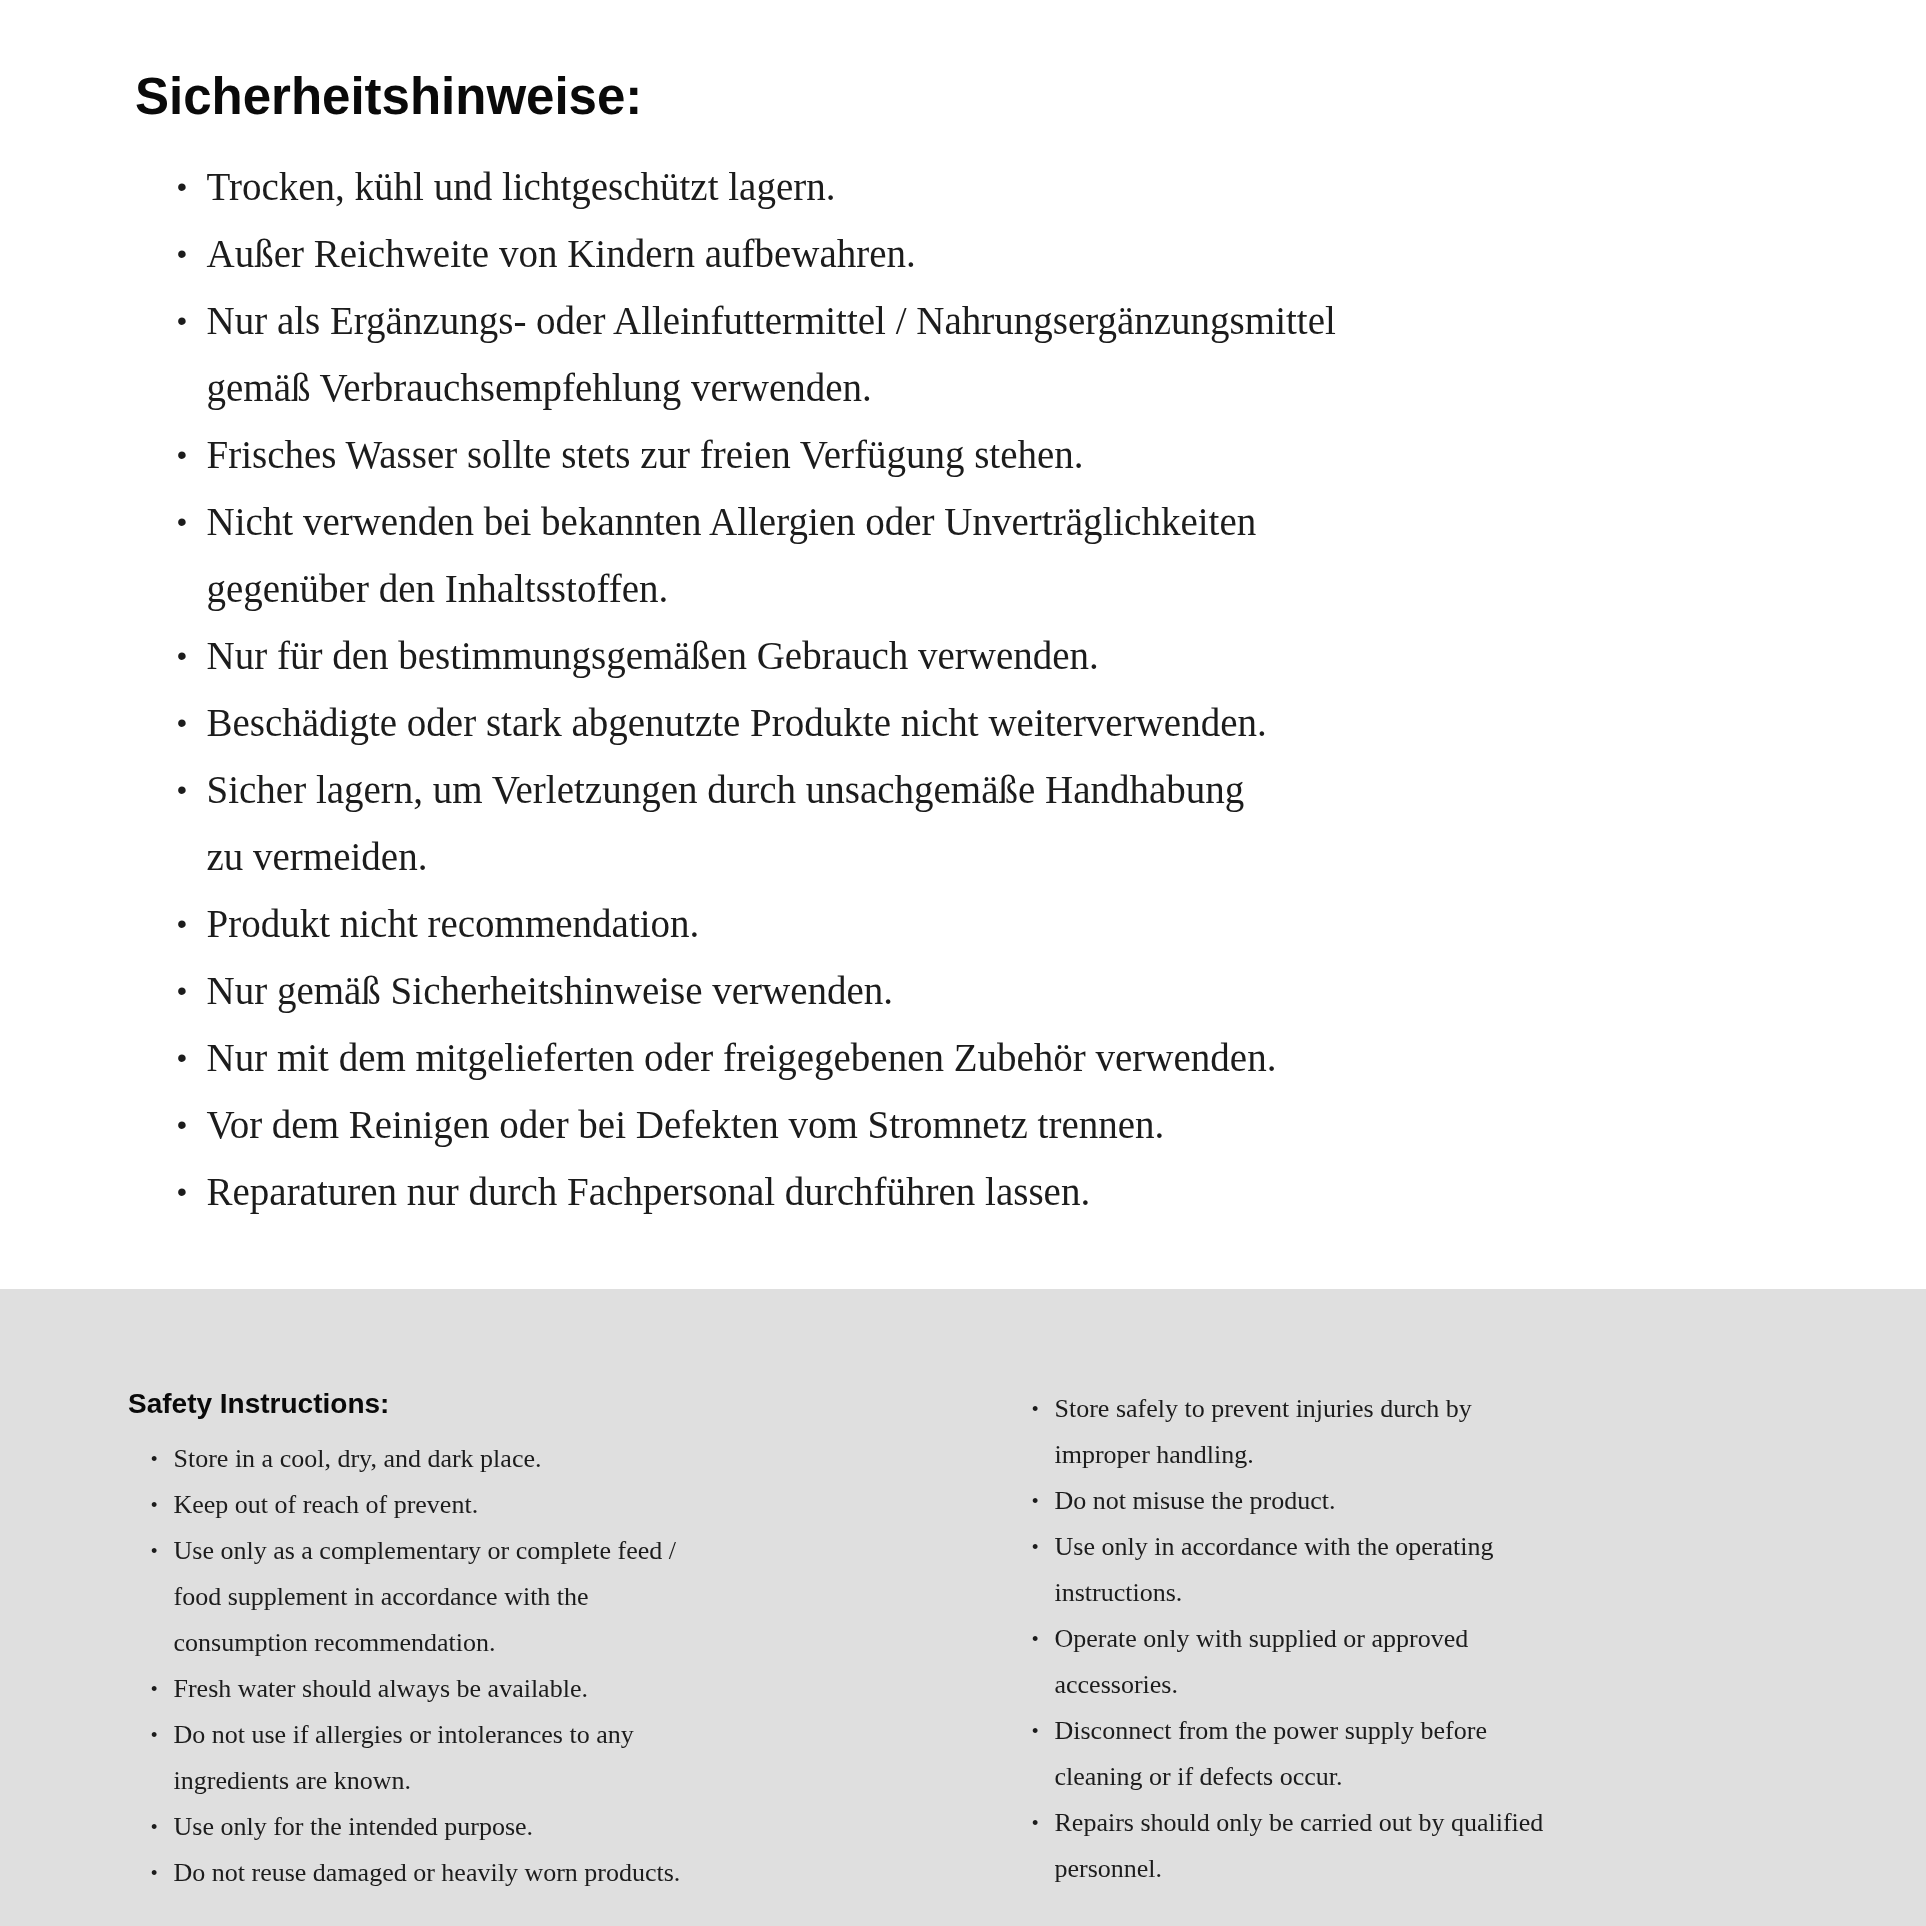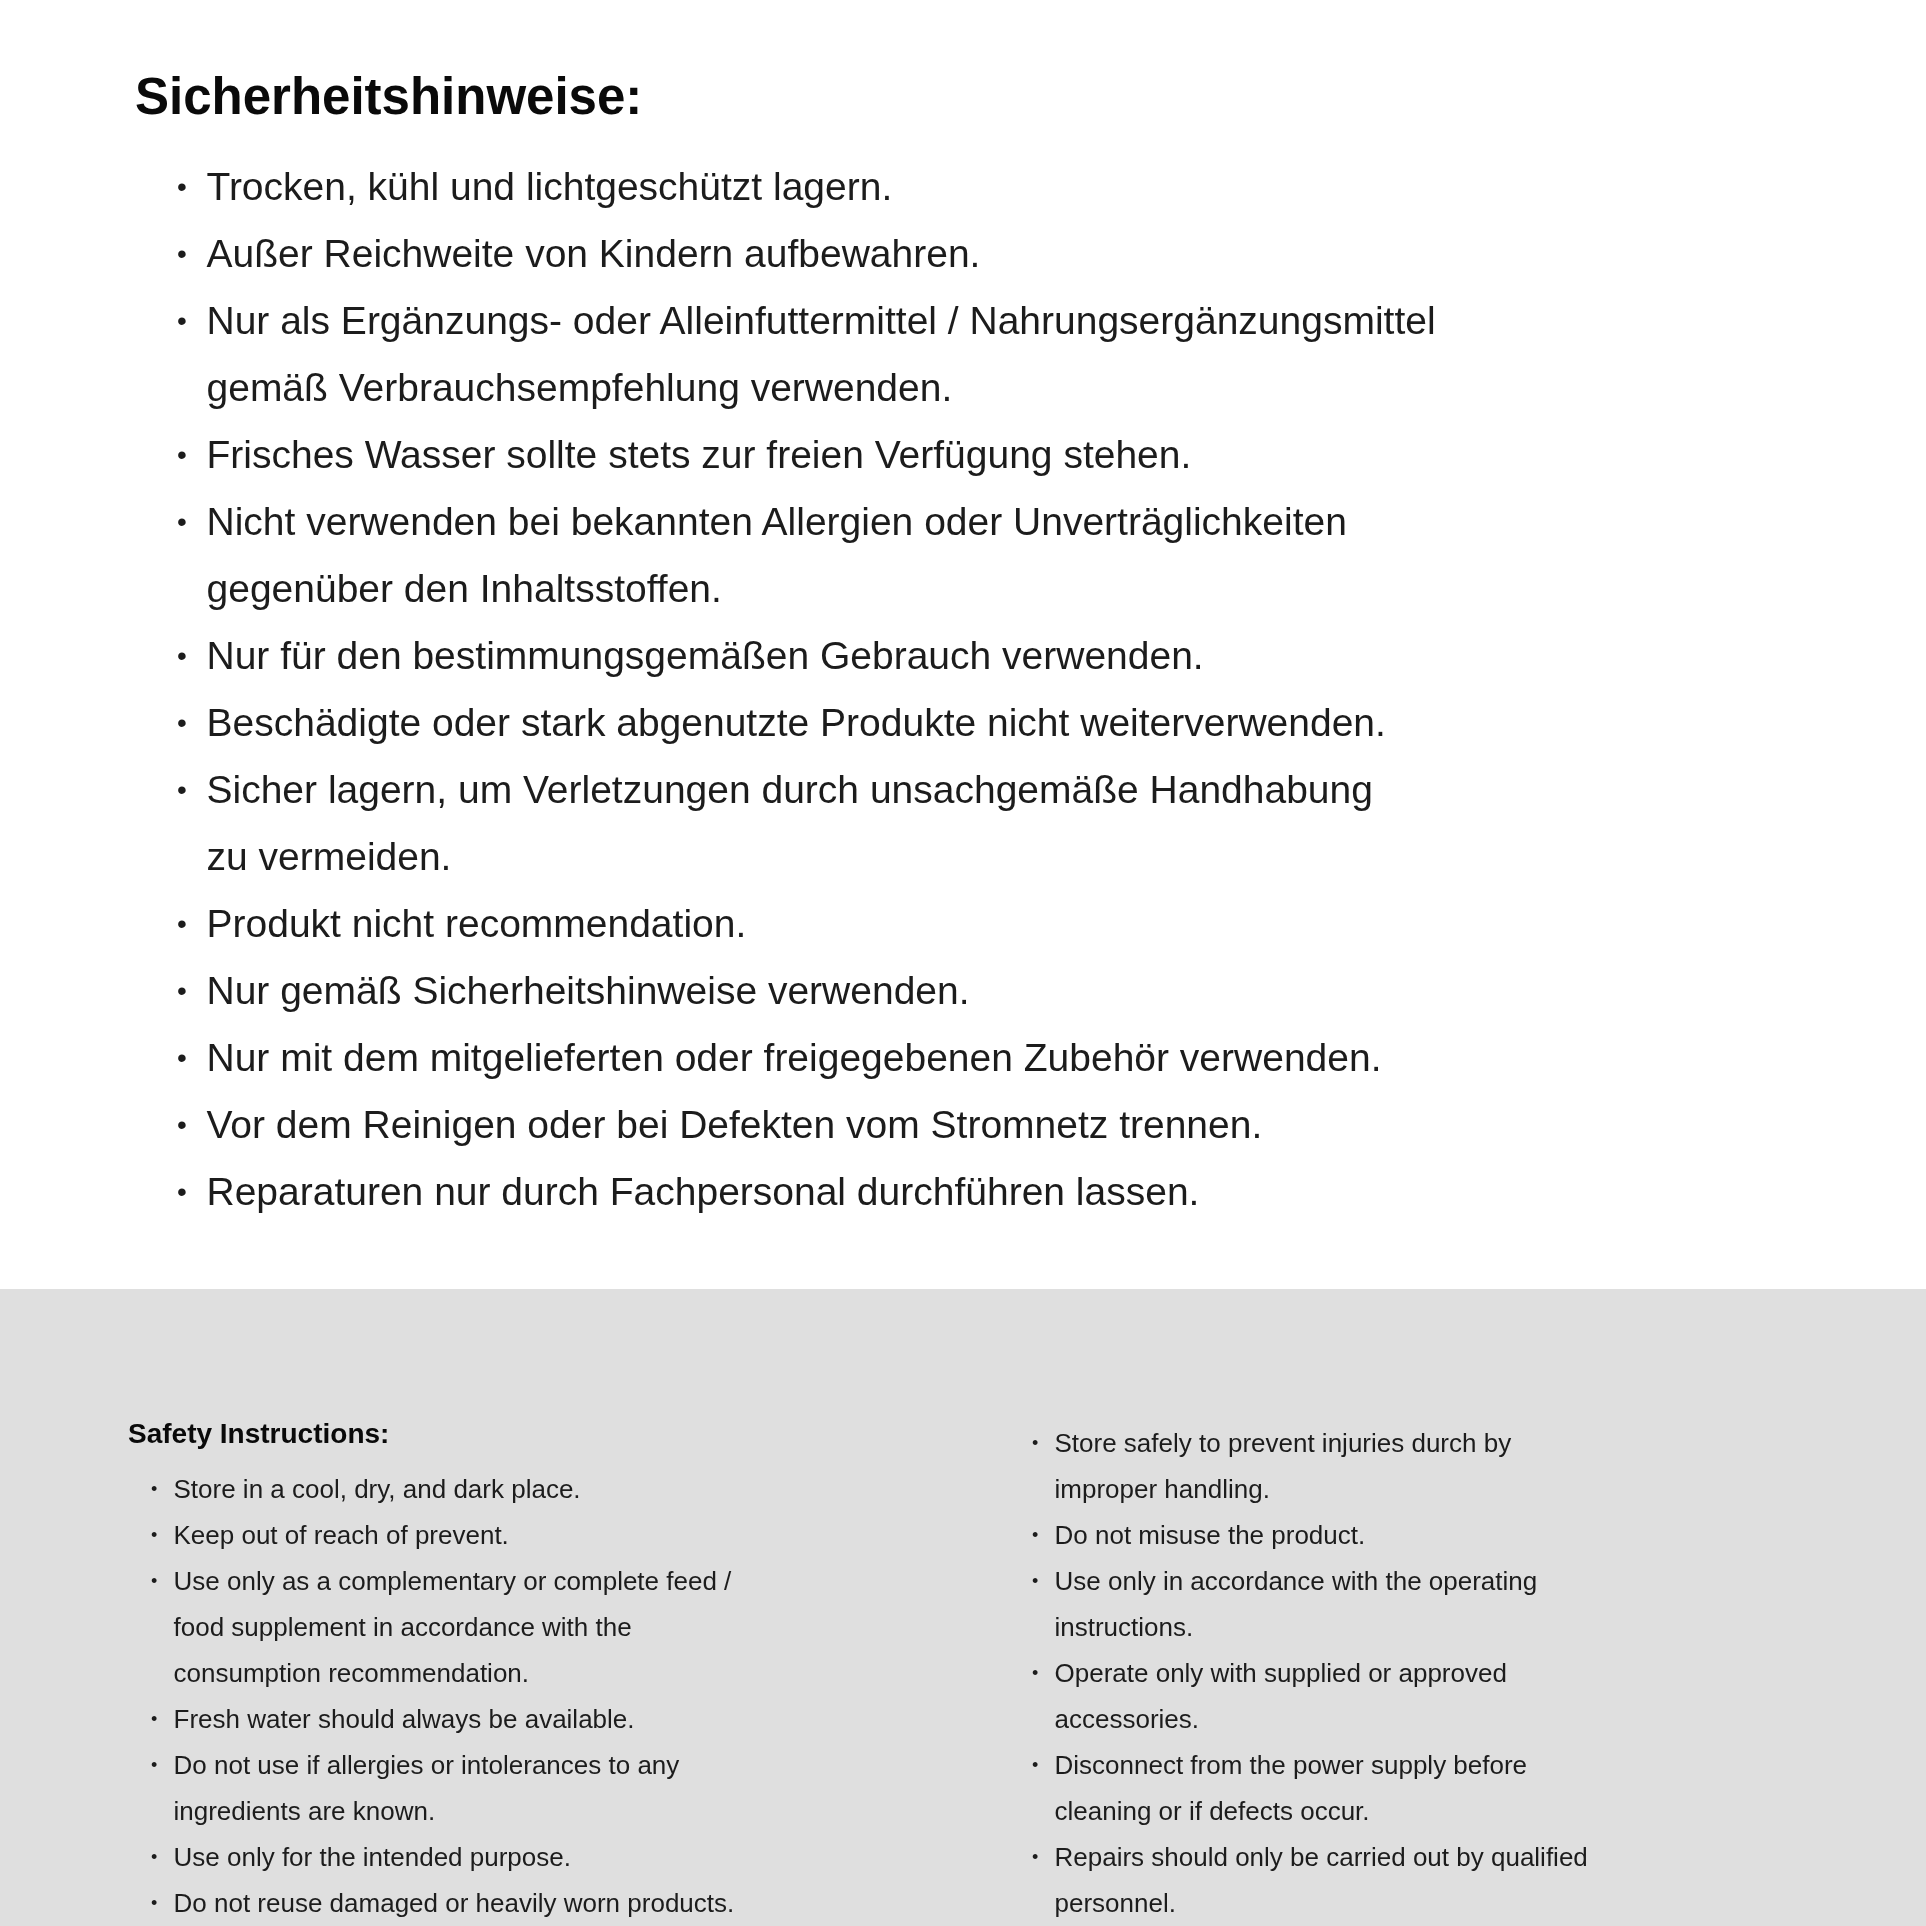--- a/index.html
+++ b/index.html
@@ -40,40 +40,41 @@
     align-items: flex-start;
   }
   .b-list .mk {
     flex: none;
     text-align: left;
     color: #1c1c1c;
   }
   .b-list .tx {
     flex: 1;
     white-space: pre-line;
+    font-family: Liberation Serif, serif;
   }
   .de-list {
     padding-left: 42px;
     font-size: 39px;
     line-height: 67px;
   }
   .de-list .mk {
     width: 29.5px;
     font-size: 28px;
     line-height: 67px;
   }
 
   
   .en-section {
     box-sizing: border-box;
     height: 637px;
     padding: 62px 39px 0 128px;
     background: #dfdfdf;
     display: flex;
-    align-items: flex-end;
+    align-items: center;
     overflow: hidden;
   }
   .col-left {
     flex: none;
     width: 860px;
   }
   .col-right {
     flex: none;
     width: 854px;
     margin-left: 44px;

